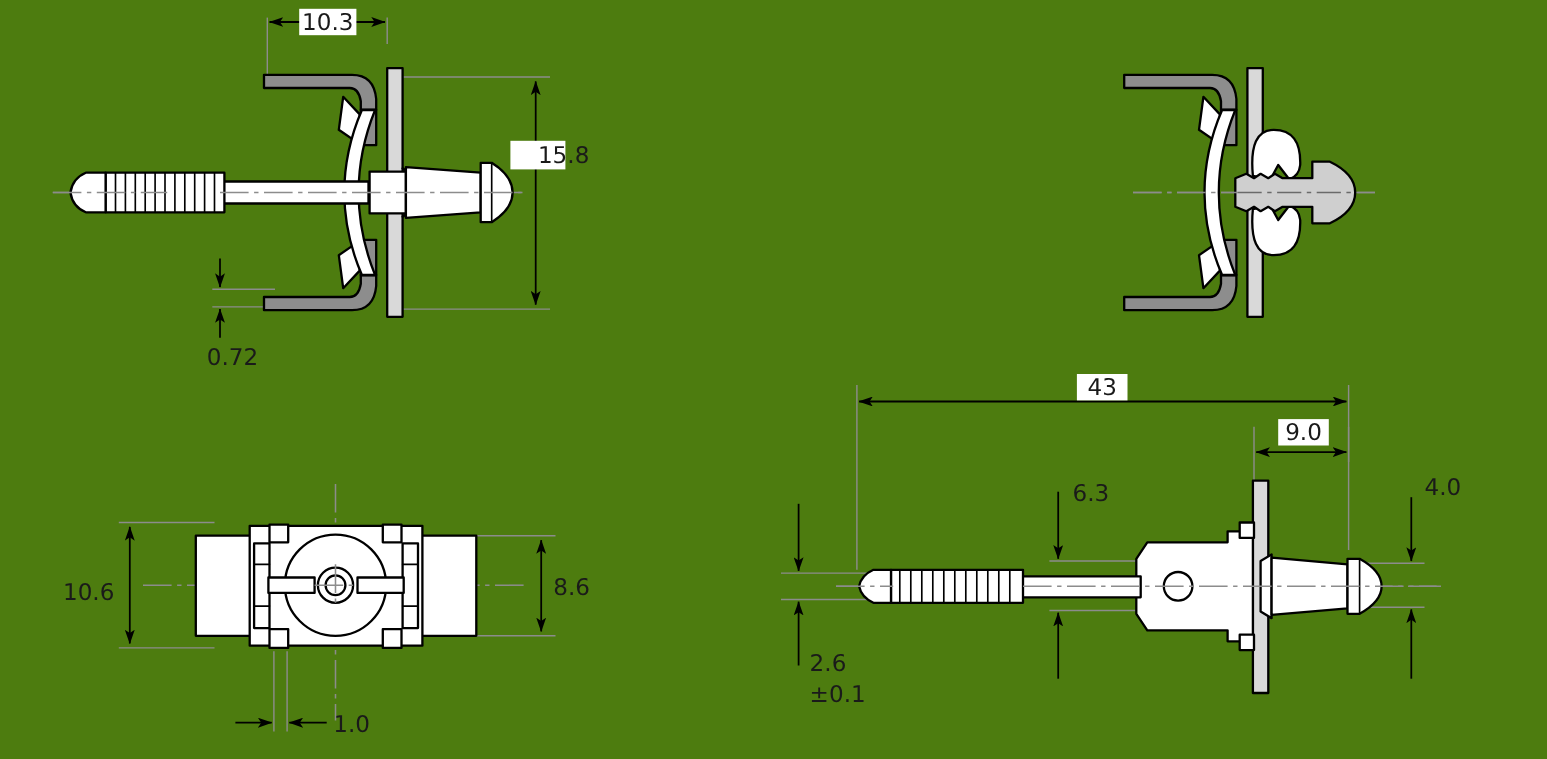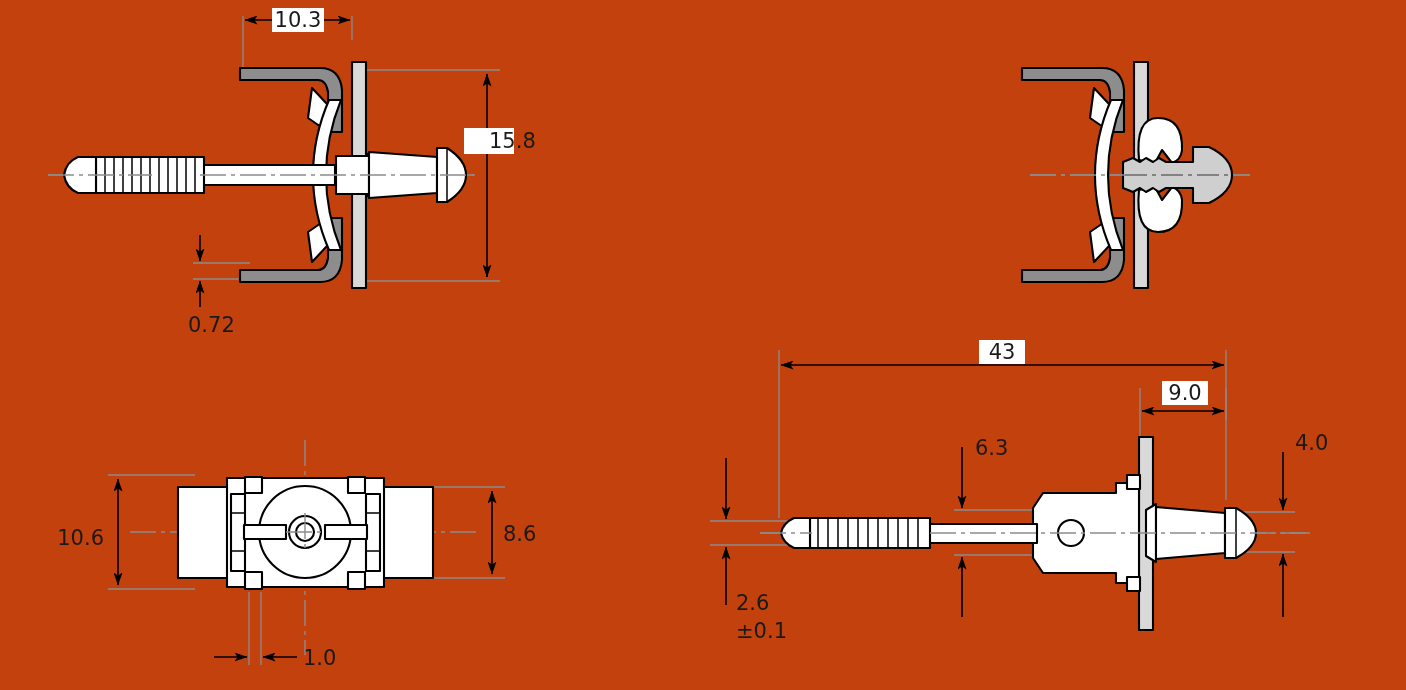--- a/index.html
+++ b/index.html
@@ -12,21 +12,21 @@
     height: 690px;
     font-family: "DejaVu Sans", "Liberation Sans", sans-serif;
     overflow: hidden;
     position: relative;
   }
   #sheet {
     position: absolute;
     left: 0; top: 0;
     width: 1406px;
     height: 690px;
-    background: #c2410c;
+    background: #4d7c0f;
   }
   svg { display: block; }
   .dimtext {
     font-family: "DejaVu Sans", "Liberation Sans", sans-serif;
     font-size: 21px;
     fill: #1a1a1a;
   }
   .outline  { fill: none; stroke: #000000; stroke-width: 2.1; stroke-linejoin: round; stroke-linecap: round; }
   .outline-thin { fill: none; stroke: #000000; stroke-width: 1.5; stroke-linejoin: round; stroke-linecap: round; }
   .bodyfill { fill: #ffffff; stroke: #000000; stroke-width: 2.1; stroke-linejoin: round; }

